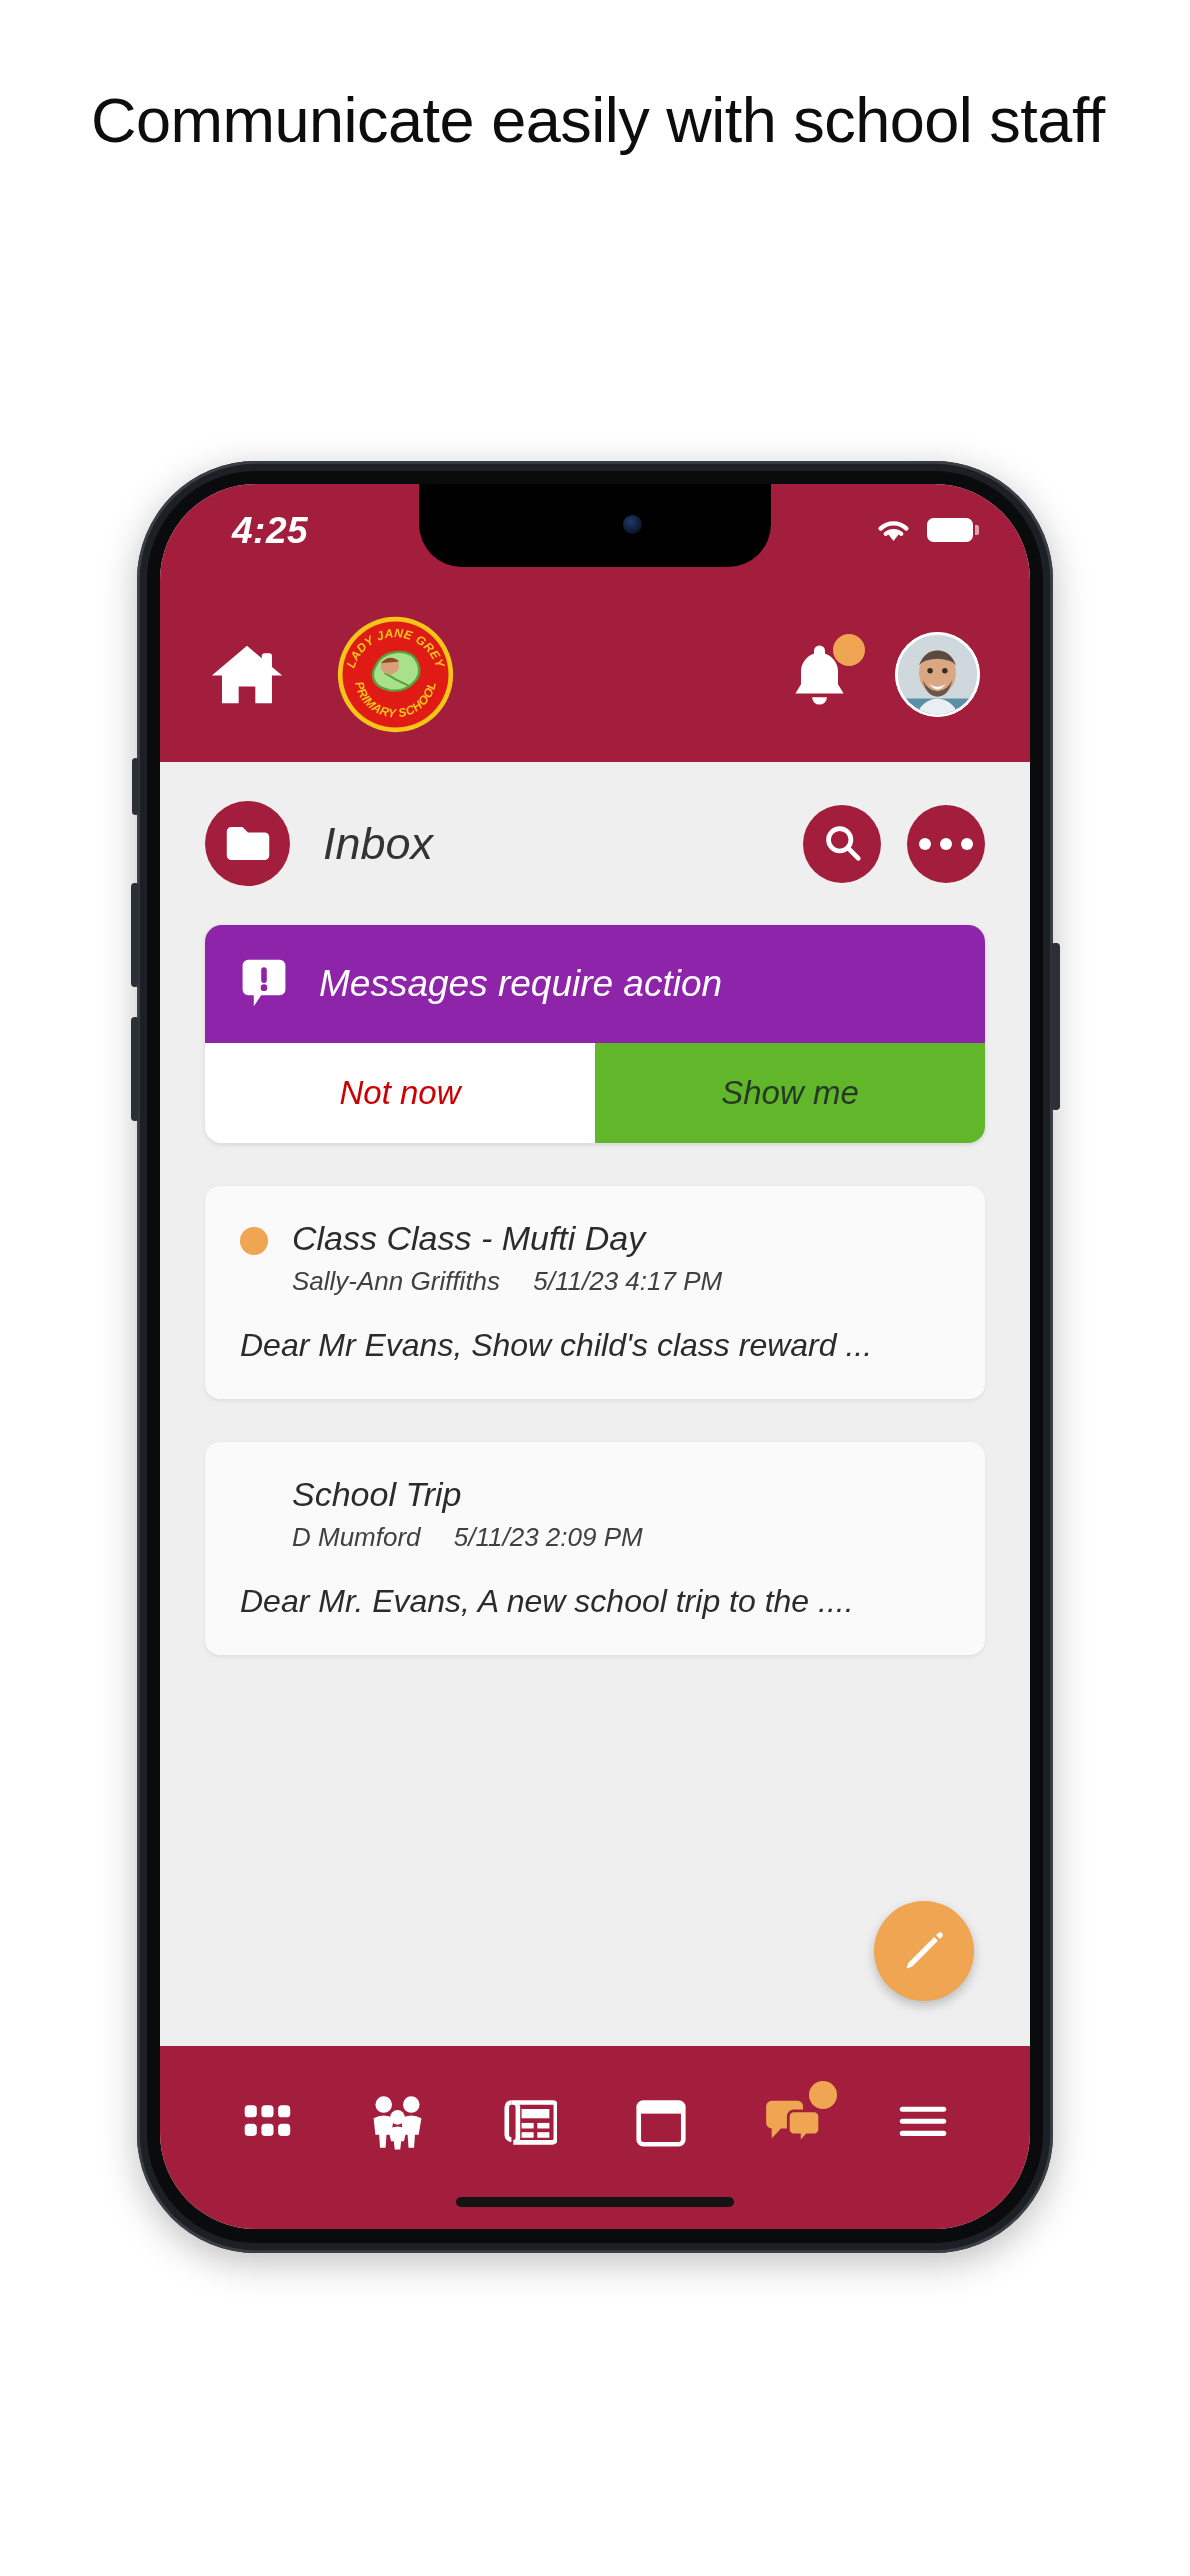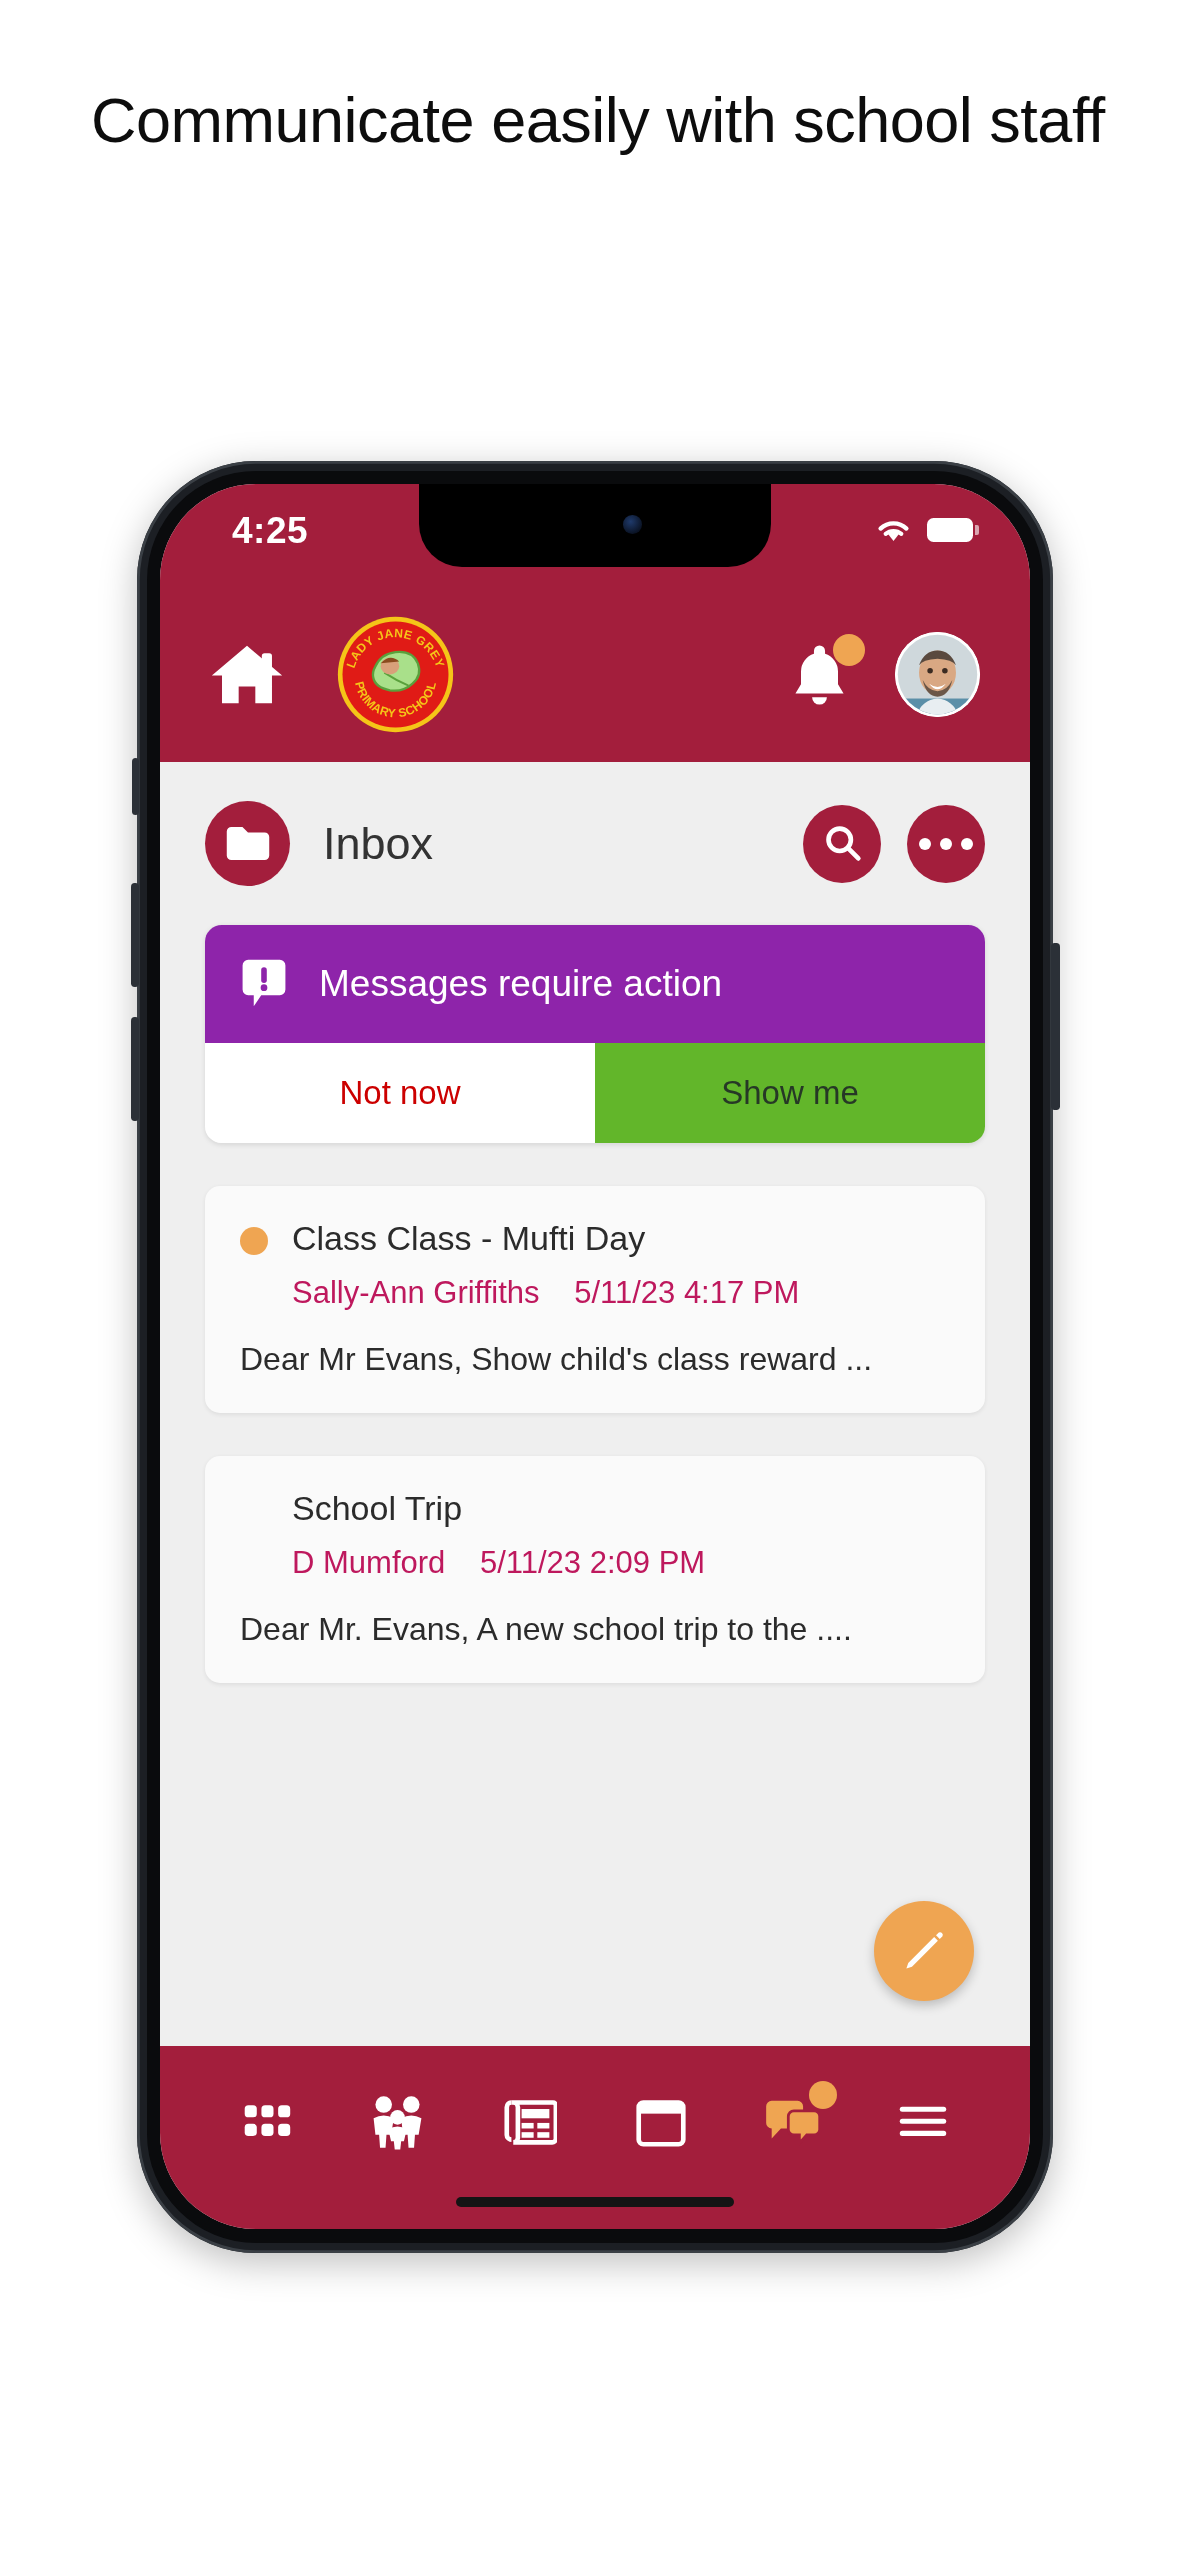--- a/index.html
+++ b/index.html
@@ -28,20 +28,21 @@
   }
 
   
   .phone {
     position: absolute;
     left: 137px; top: 461px;
     width: 916px; height: 1792px;
     background: #1c1f24;
     border-radius: 119px;
     box-shadow: 0 0 0 2.8px #3a3f45 inset, 0 9.3px 37px rgba(0,0,0,0.25);
+    font-style: italic;
   }
   .phone-inner-ring {
     position: absolute;
     left: 10.2px; top: 10.2px; right: 10.2px; bottom: 10.2px;
     border-radius: 109px;
     background: #0a0b0d;
   }
   .screen {
     position: absolute;
     left: 23px; top: 23px;
@@ -217,21 +218,21 @@
   .msg-head { display: flex; align-items: flex-start; }
   .unread-dot {
     width: 28px; height: 28px;
     border-radius: 50%;
     background: #efa552;
     margin-top: 9.3px; margin-right: 24px;
     flex: none;
   }
   .unread-dot.hidden { visibility: hidden; }
   .msg-subject { font-size: 34px; color: #2b2b2b; line-height: 1.18; }
-  .msg-meta { font-size: 31px; color: #be185d; margin-top: 17px; }
+  .msg-meta { font-size: 26px; color: #404040; margin-top: 8px; }
   .msg-meta .sender { margin-right: 26px; }
   .msg-preview { font-size: 32px; color: #2b2b2b; margin-top: 30px; }
 
   
   .fab {
     position: absolute;
     right: 56px; bottom: 45px;
     width: 100px; height: 100px;
     border-radius: 50%;
     background: #efa552;

